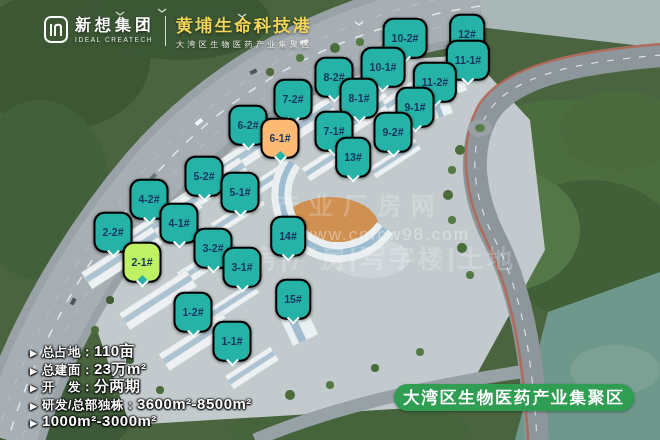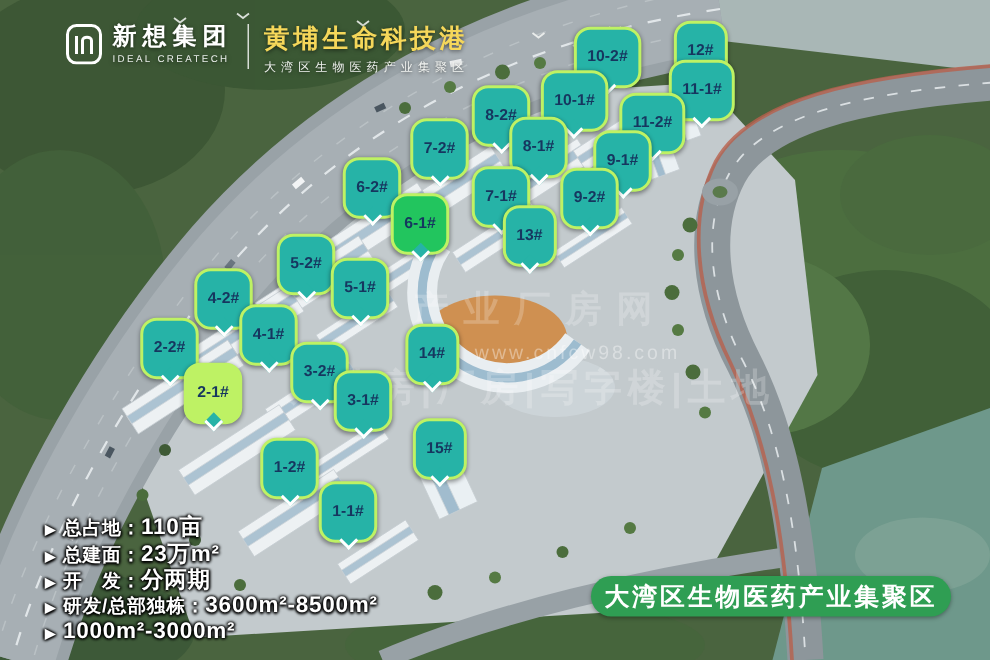--- a/index.html
+++ b/index.html
@@ -4,37 +4,37 @@
 <style>
   html,body{margin:0;padding:0;background:#222;}
   .stage{position:relative;width:660px;height:440px;overflow:hidden;
          font-family:"Liberation Sans",sans-serif;background:#4a643f;}
   .stage svg.bg{position:absolute;left:0;top:0;}
 
   
   .wm{position:absolute;transform:translate(-50%,-50%);white-space:nowrap;
       color:rgba(255,255,255,.22);font-weight:bold;pointer-events:none;}
   .wm-line1{left:360px;top:206px;font-size:24px;letter-spacing:10px;}
-  .wm-url{left:385px;top:235px;font-size:13px;letter-spacing:2px;color:rgba(255,255,255,.38);font-weight:normal;}
+  .wm-url{left:385px;top:235px;font-size:17px;letter-spacing:2px;color:rgba(255,255,255,.38);font-weight:normal;}
   .wm-line2{left:355px;top:258px;font-size:25px;letter-spacing:4px;}
 
   
   .header{position:absolute;left:24px;top:16px;display:flex;align-items:flex-start;gap:10px;
           color:#fff;text-shadow:0 1px 3px rgba(0,0,0,.6);margin-left:20px;}
   .logo{display:flex;align-items:center;gap:7px;}
   .logo-icon{width:24px;height:27px;flex:0 0 auto;}
   .logo-text .cn{font-size:16px;font-weight:bold;letter-spacing:4px;line-height:1.1;}
   .logo-text .en{font-size:6.5px;letter-spacing:1.6px;color:#e9eeea;margin-top:2px;}
   .hdr-divider{width:1px;height:30px;background:rgba(255,255,255,.8);}
   .title-block .title{font-size:17px;font-weight:bold;letter-spacing:2.5px;color:#f5d75a;line-height:1.15;}
   .title-block .subtitle{font-size:8px;letter-spacing:3.4px;color:#f2f4f1;margin-top:3px;}
 
   
   .marker{position:absolute;transform:translate(-50%,-50%);background:#26b3a7;
-          border:2px solid #bef264;border-radius:11px;color:#16365f;font-weight:bold;
+          border:2px solid #000000;border-radius:11px;color:#16365f;font-weight:bold;
           font-size:10.5px;line-height:1;padding:13px 7px;white-space:nowrap;
           box-shadow:0 1px 3px rgba(0,0,0,.4);}
   .marker .tail{position:absolute;left:50%;bottom:-5.5px;width:7px;height:7px;background:#26b3a7;
           border-right:2px solid #fff;border-bottom:2px solid #fff;
           transform:translateX(-50%) rotate(45deg);}
 
   
   .stats{position:absolute;left:30px;top:342px;list-style:none;margin:0;padding:0;}
   .stats li{display:flex;align-items:baseline;height:17.5px;color:#fff;font-weight:bold;
             text-shadow:0 0 2px #000,0 1px 2px #000,1px 0 2px #000,-1px 0 2px #000;}
@@ -253,21 +253,21 @@
       <div class="marker" style="left: 468px; top: 60px; background: rgb(38, 179, 167); color: rgb(22, 54, 95);">11-1#<i class="tail" style="background: rgb(38, 179, 167);"></i></div>
       <div class="marker" style="left: 383px; top: 67px; background: rgb(38, 179, 167); color: rgb(22, 54, 95);">10-1#<i class="tail" style="background: rgb(38, 179, 167);"></i></div>
       <div class="marker" style="left: 334px; top: 77px; background: rgb(38, 179, 167); color: rgb(22, 54, 95);">8-2#<i class="tail" style="background: rgb(38, 179, 167);"></i></div>
       <div class="marker" style="left: 435px; top: 82px; background: rgb(38, 179, 167); color: rgb(22, 54, 95);">11-2#<i class="tail" style="background: rgb(38, 179, 167);"></i></div>
       <div class="marker" style="left: 293px; top: 99px; background: rgb(38, 179, 167); color: rgb(22, 54, 95);">7-2#<i class="tail" style="background: rgb(38, 179, 167);"></i></div>
       <div class="marker" style="left: 359px; top: 98px; background: rgb(38, 179, 167); color: rgb(22, 54, 95);">8-1#<i class="tail" style="background: rgb(38, 179, 167);"></i></div>
       <div class="marker" style="left: 415px; top: 107px; background: rgb(38, 179, 167); color: rgb(22, 54, 95);">9-1#<i class="tail" style="background: rgb(38, 179, 167);"></i></div>
       <div class="marker" style="left: 248px; top: 125px; background: rgb(38, 179, 167); color: rgb(22, 54, 95);">6-2#<i class="tail" style="background: rgb(38, 179, 167);"></i></div>
       <div class="marker" style="left: 334px; top: 131px; background: rgb(38, 179, 167); color: rgb(22, 54, 95);">7-1#<i class="tail" style="background: rgb(38, 179, 167);"></i></div>
       <div class="marker" style="left: 393px; top: 132px; background: rgb(38, 179, 167); color: rgb(22, 54, 95);">9-2#<i class="tail" style="background: rgb(38, 179, 167);"></i></div>
-      <div class="marker" style="left: 280px; top: 149px; background: #22c55e; color: rgb(22, 54, 95);">6-1#<i class="tail" style="background: rgb(38, 179, 167);"></i></div>
+      <div class="marker" style="left: 280px; top: 138px; background: #fdba74; color: rgb(22, 54, 95);">6-1#<i class="tail" style="background: rgb(38, 179, 167);"></i></div>
       <div class="marker" style="left: 353px; top: 157px; background: rgb(38, 179, 167); color: rgb(22, 54, 95);">13#<i class="tail" style="background: rgb(38, 179, 167);"></i></div>
       <div class="marker" style="left: 204px; top: 176px; background: rgb(38, 179, 167); color: rgb(22, 54, 95);">5-2#<i class="tail" style="background: rgb(38, 179, 167);"></i></div>
       <div class="marker" style="left: 240px; top: 192px; background: rgb(38, 179, 167); color: rgb(22, 54, 95);">5-1#<i class="tail" style="background: rgb(38, 179, 167);"></i></div>
       <div class="marker" style="left: 149px; top: 199px; background: rgb(38, 179, 167); color: rgb(22, 54, 95);">4-2#<i class="tail" style="background: rgb(38, 179, 167);"></i></div>
       <div class="marker" style="left: 179px; top: 223px; background: rgb(38, 179, 167); color: rgb(22, 54, 95);">4-1#<i class="tail" style="background: rgb(38, 179, 167);"></i></div>
       <div class="marker" style="left: 113px; top: 232px; background: rgb(38, 179, 167); color: rgb(22, 54, 95);">2-2#<i class="tail" style="background: rgb(38, 179, 167);"></i></div>
       <div class="marker" style="left: 288px; top: 236px; background: rgb(38, 179, 167); color: rgb(22, 54, 95);">14#<i class="tail" style="background: rgb(38, 179, 167);"></i></div>
       <div class="marker" style="left: 213px; top: 248px; background: rgb(38, 179, 167); color: rgb(22, 54, 95);">3-2#<i class="tail" style="background: rgb(38, 179, 167);"></i></div>
       <div class="marker" style="left: 142px; top: 262px; background: #bef264; color: rgb(22, 54, 95);">2-1#<i class="tail" style="background: rgb(38, 179, 167);"></i></div>
       <div class="marker" style="left: 242px; top: 267px; background: rgb(38, 179, 167); color: rgb(22, 54, 95);">3-1#<i class="tail" style="background: rgb(38, 179, 167);"></i></div>

